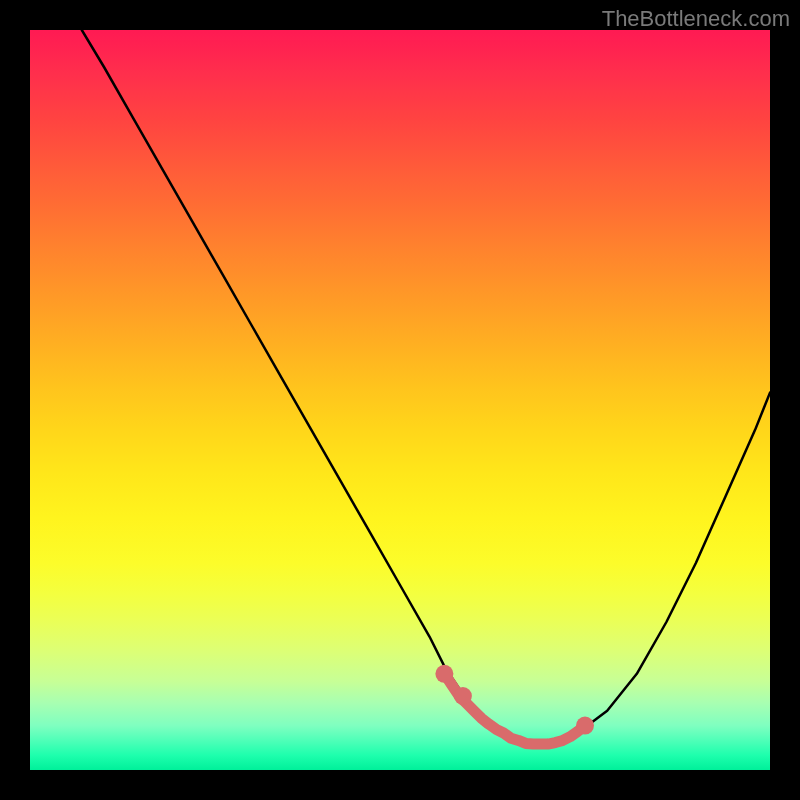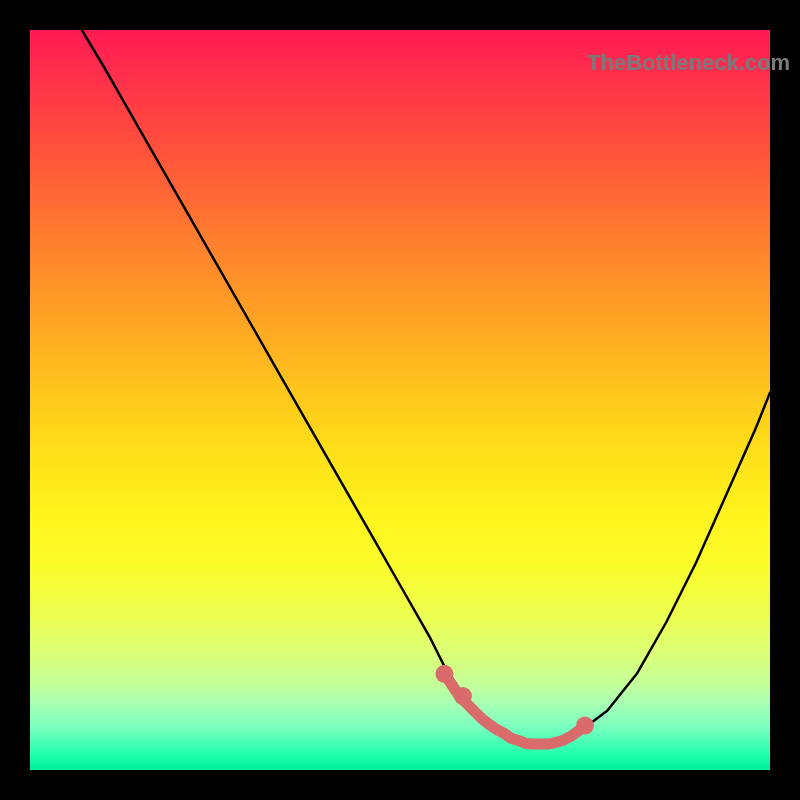--- a/index.html
+++ b/index.html
@@ -10,23 +10,22 @@
     position: relative;
     overflow: hidden;
     font-family: Arial, sans-serif;
   }
   .watermark {
     position: absolute;
     top: 6px;
     right: 10px;
     color: #7a7a7a;
     font-size: 22px;
-    font-weight: 700;
+    font-weight: 400;
     z-index: 10;
-    margin-top: 44px;
   }
   .plot-area {
     position: absolute;
     left: 30px;
     top: 30px;
     width: 740px;
     height: 740px;
     overflow: hidden;
   }
   .gradient-bg {

